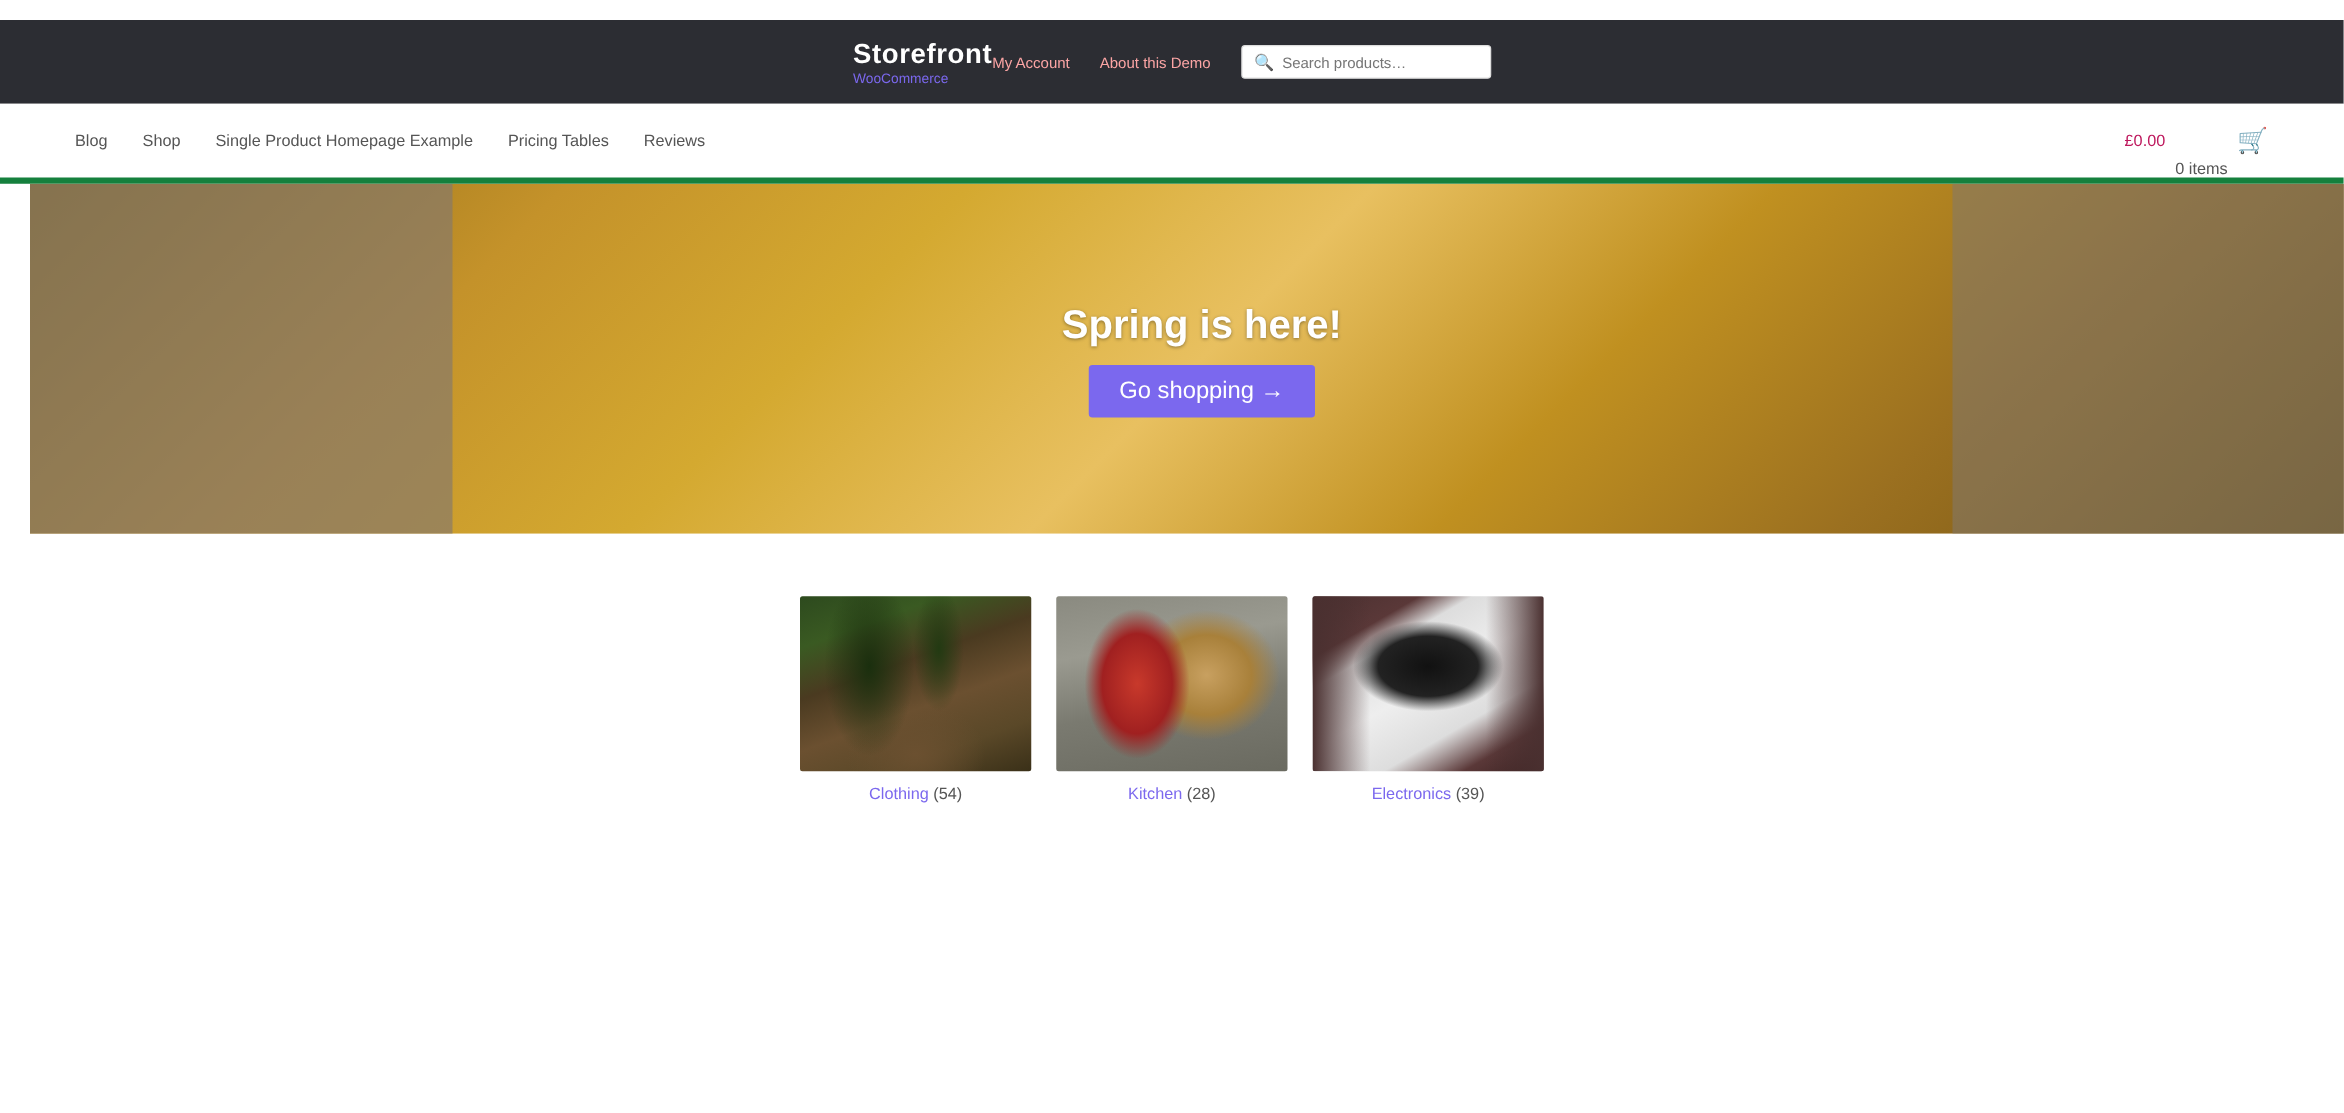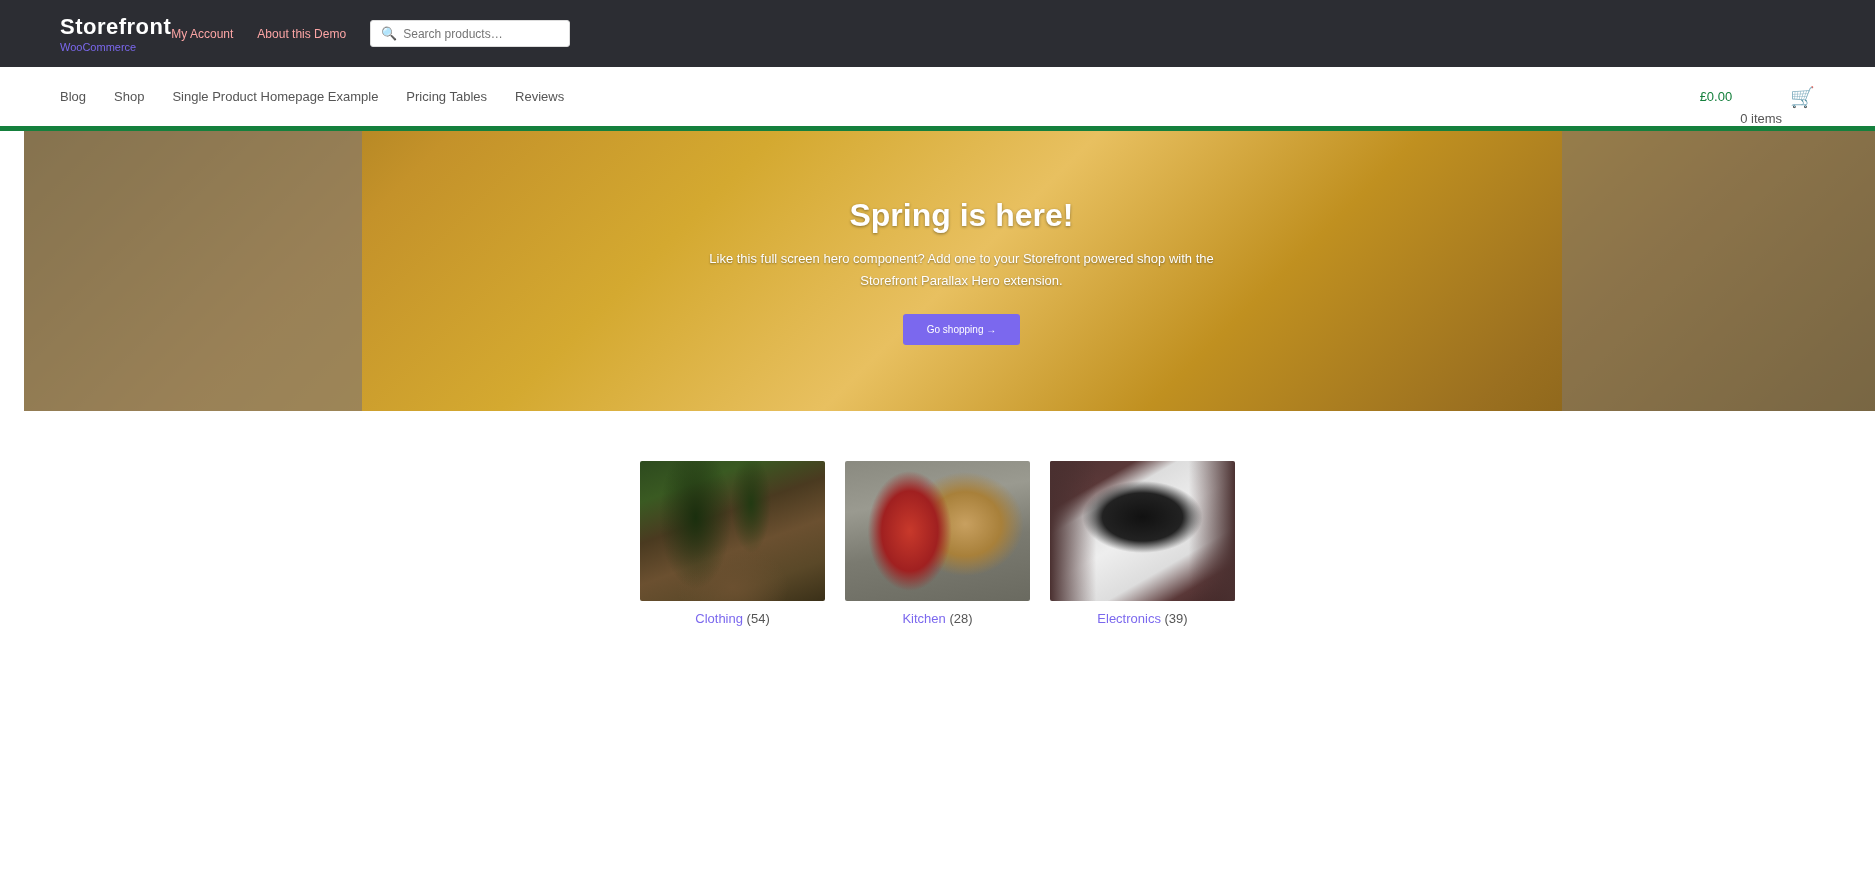--- a/index.html
+++ b/index.html
@@ -3,23 +3,24 @@
   <meta charset="utf-8">
   <style>
     * { margin: 0; padding: 0; box-sizing: border-box; }
     body { font-family: 'Helvetica Neue', Arial, sans-serif; background: #fff; color: #333; }
 
     
     .top-bar {
       background: #2c2d33;
       display: flex;
       align-items: center;
-      justify-content: flex-start;
+      justify-content: center;
       padding: 14px 60px;
       min-height: 60px;
+      margin-top: 16px;
     }
     .brand-block { display: flex; flex-direction: column; }
     .brand-name { color: #fff; font-size: 22px; font-weight: bold; letter-spacing: 0.5px; }
     .brand-sub { color: #7b68ee; font-size: 11px; margin-top: 1px; }
     .top-bar-right { display: flex; align-items: center; gap: 24px; }
     .top-link { color: #fca5a5; font-size: 12px; text-decoration: none; cursor: pointer; }
     .search-box {
       display: flex; align-items: center;
       background: #fff; border: 1px solid #ddd; border-radius: 3px;
       padding: 5px 10px; gap: 6px; width: 200px;
@@ -39,21 +40,21 @@
       padding: 0 60px;
       border-bottom: 5px solid #15803d;
       min-height: 52px;
     }
     .nav-links { display: flex; align-items: center; gap: 28px; }
     .nav-link {
       color: #555; font-size: 13px; text-decoration: none; cursor: pointer;
       padding: 16px 0; display: inline-block;
     }
     .cart-area { display: flex; align-items: center; gap: 8px; }
-    .cart-total { font-size: 13px; color: #15803d; }
+    .cart-total { font-size: 13px; color: #be185d; }
     .cart-count { font-size: 13px; color: #555; margin-top: 44px; }
     .cart-icon { font-size: 20px; color: #555; cursor: pointer; }
 
     
     .hero {
       position: relative;
       width: 100%;
       height: 280px;
       overflow: hidden;
       display: flex; align-items: center; justify-content: center; margin-left: 24px;
@@ -77,21 +78,21 @@
       text-align: center; color: #fff;
       padding: 0 20px;
       max-width: 600px;
     }
     .hero-title { font-size: 32px; font-weight: bold; margin-bottom: 14px; text-shadow: 0 1px 3px rgba(0,0,0,0.4); }
     .hero-desc { font-size: 13px; line-height: 1.7; margin-bottom: 22px; text-shadow: 0 1px 2px rgba(0,0,0,0.4); }
     .hero-btn {
       display: inline-block;
       background: #7b68ee; color: #fff;
       padding: 10px 24px; border-radius: 3px;
-      font-size: 10px; cursor: pointer; text-decoration: none;
+      font-size: 19px; cursor: pointer; text-decoration: none;
       border: none;
     }
 
     
     .categories-section {
       padding: 50px 60px 60px;
       text-align: center;
     }
     .section-title {
       font-size: 22px; color: #999; font-weight: normal;
@@ -183,21 +184,20 @@
     <span class="cart-icon">🛒</span>
   </div>
 </nav>
 
 <section class="hero">
   <div class="hero-bg"></div>
   <div class="hero-left-overlay"></div>
   <div class="hero-right-overlay"></div>
   <div class="hero-content">
     <h1 class="hero-title">Spring is here!</h1>
-    <p class="hero-desc">Like this full screen hero component? Add one to your Storefront powered shop with the Storefront Parallax Hero extension.</p>
     <button class="hero-btn">Go shopping →</button>
   </div>
 </section>
 
 <section class="categories-section">
   <div class="categories-grid">
 
     <div class="category-card">
       <div class="category-img img-clothing"></div>
       <a class="category-label">

